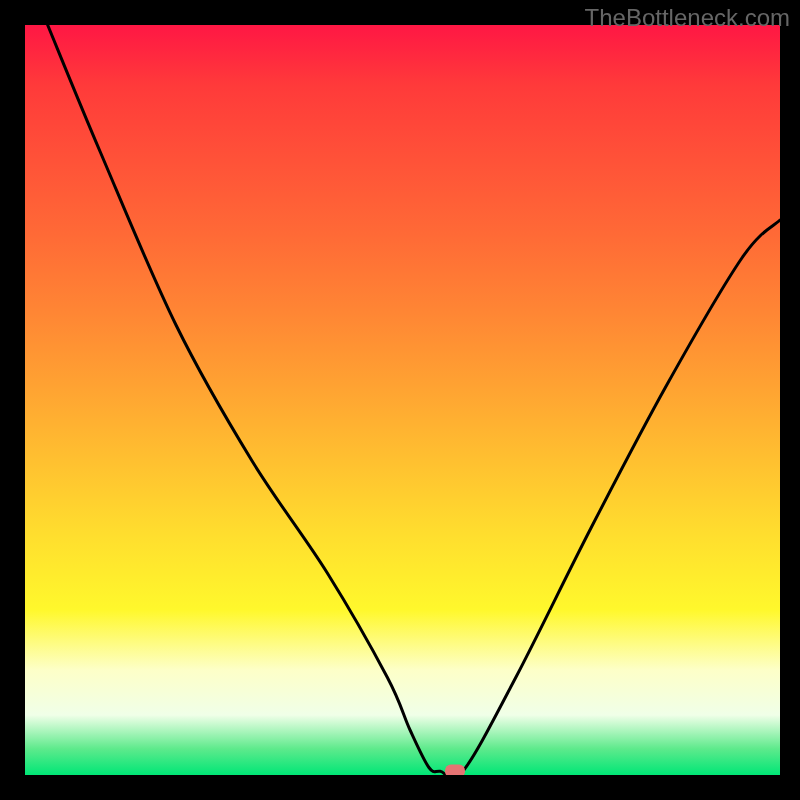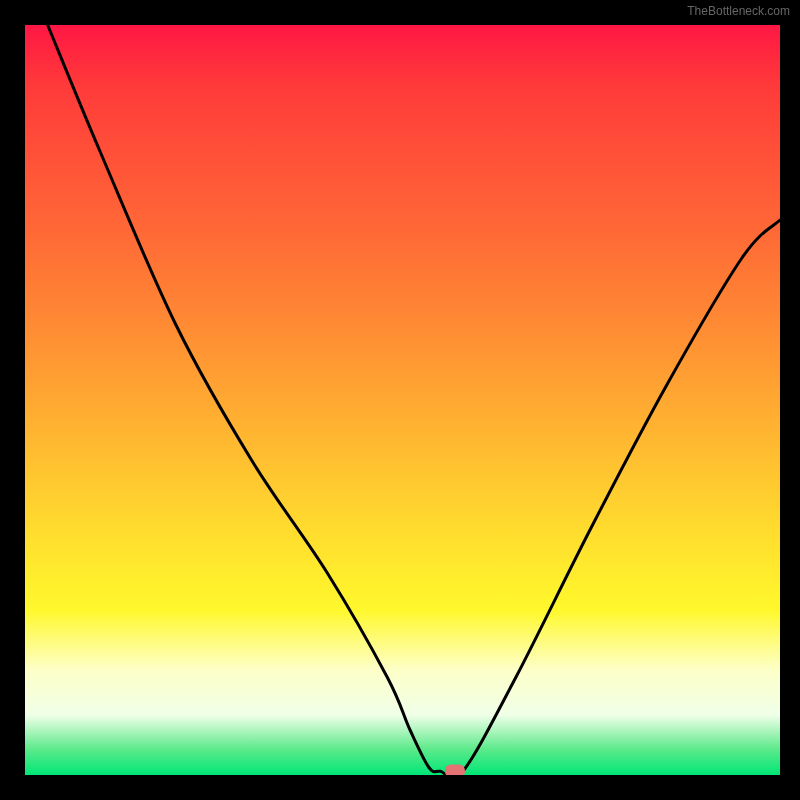--- a/index.html
+++ b/index.html
@@ -15,21 +15,21 @@
     position: relative;
     width: 800px;
     height: 800px;
     background: #000;
   }
   .watermark {
     position: absolute;
     top: 4px;
     right: 10px;
     color: #666;
-    font-size: 12px;
+    font-size: 24px;
     font-family: Arial, sans-serif;
     z-index: 10;
   }
   .plot-area {
     position: absolute;
     left: 25px;
     top: 25px;
     width: 755px;
     height: 750px;
     overflow: hidden;

